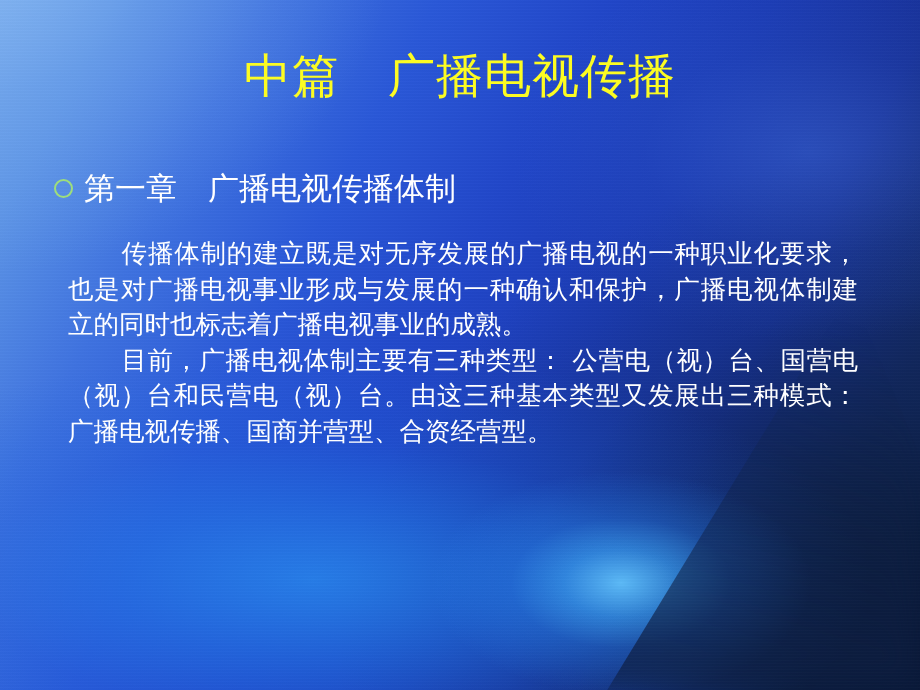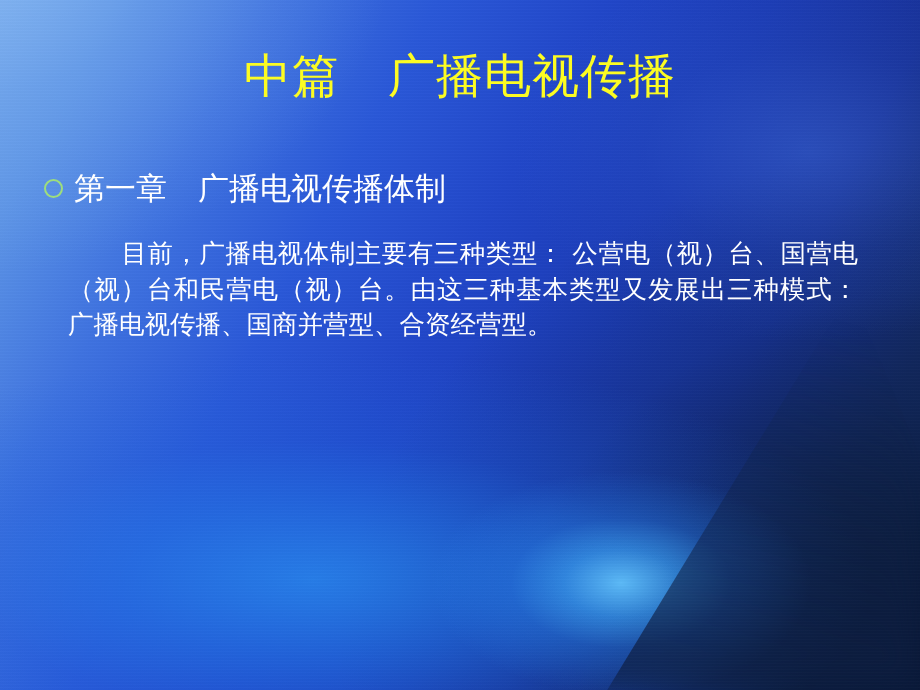--- a/index.html
+++ b/index.html
@@ -119,21 +119,21 @@
     color: #fcfc22;
     font-family: "DejaVu Serif", "Liberation Serif", serif;
     font-size: 47px;
     line-height: 1.0;
     letter-spacing: 1px;
     white-space: pre;
   }
 
   .bullet-row {
     position: absolute;
-    left: 44px;
+    left: 54px;
     top: 172px;
     display: flex;
     align-items: center;
     gap: 11px;
   }
   .bullet-mark {
     width: 19px;
     height: 19px;
     border: 2.5px solid #9ede7c;
     border-radius: 50%;
@@ -185,17 +185,18 @@
   <div class="content">
 
     <div class="slide-title">中篇　广播电视传播</div>
 
     <div class="bullet-row">
       <span class="bullet-mark"></span>
       <span class="bullet-text">第一章　广播电视传播体制</span>
     </div>
 
     <div class="body-block">
+      <p class="para">传播体制的建立既是对无序发展的广播电视的一种职业化要求，也是对广播电视事业形成与发展的一种确认和保护，广播电视体制建立的同时也标志着广播电视事业的成熟。</p>
       <p class="para">目前，广播电视体制主要有三种类型： 公营电（视）台、国营电（视）台和民营电（视）台。由这三种基本类型又发展出三种模式：广播电视传播、国商并营型、合资经营型。</p>
     </div>
 
   </div>
 </div>
 
 </body></html>

